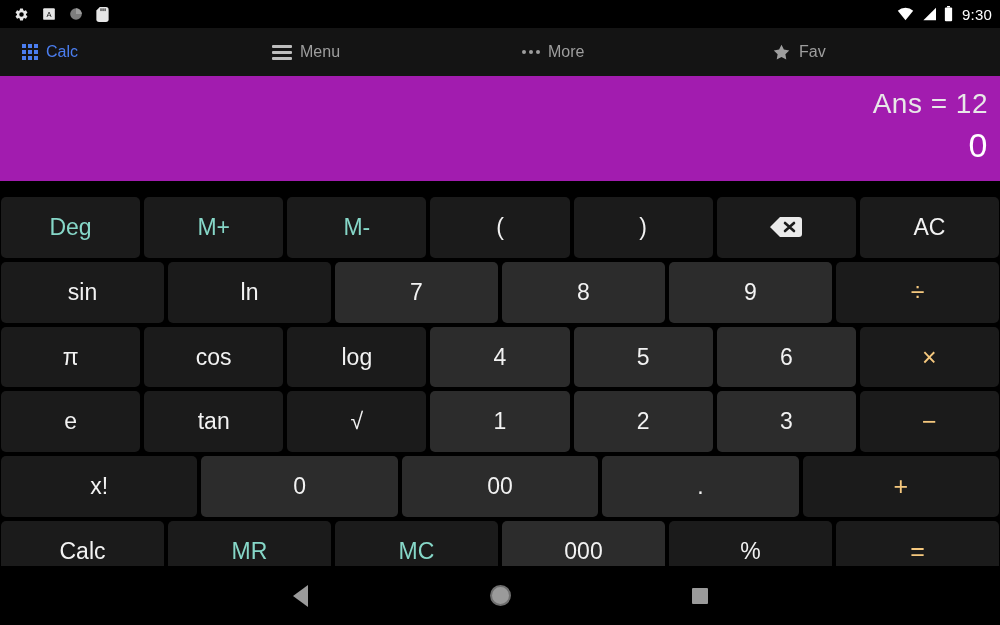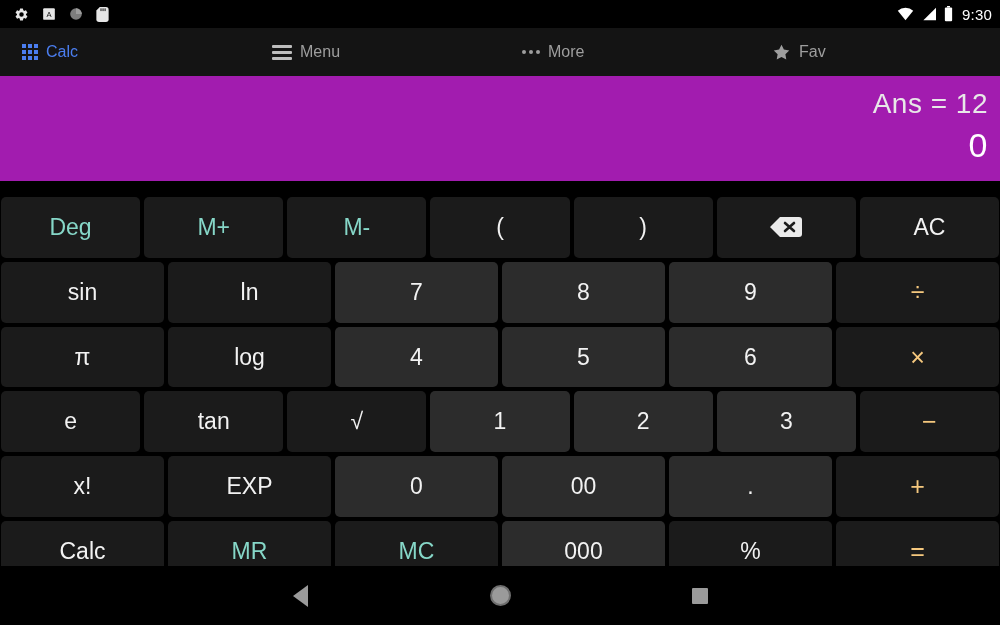--- a/index.html
+++ b/index.html
@@ -226,20 +226,23 @@
         </div>
         <div class="key op">
           <span>÷</span>
         </div>
       </div>
       <div class="key-row">
         <div class="key">
           <span>π</span>
         </div>
         <div class="key">
+          <span>cos</span>
+        </div>
+        <div class="key">
           <span>log</span>
         </div>
         <div class="key num">
           <span>4</span>
         </div>
         <div class="key num">
           <span>5</span>
         </div>
         <div class="key num">
           <span>6</span>
@@ -267,23 +270,20 @@
         <div class="key num">
           <span>3</span>
         </div>
         <div class="key op">
           <span>−</span>
         </div>
       </div>
       <div class="key-row">
         <div class="key">
           <span>x!</span>
-        </div>
-        <div class="key">
-          <span>EXP</span>
         </div>
         <div class="key num">
           <span>0</span>
         </div>
         <div class="key num">
           <span>00</span>
         </div>
         <div class="key num">
           <span>.</span>
         </div>

